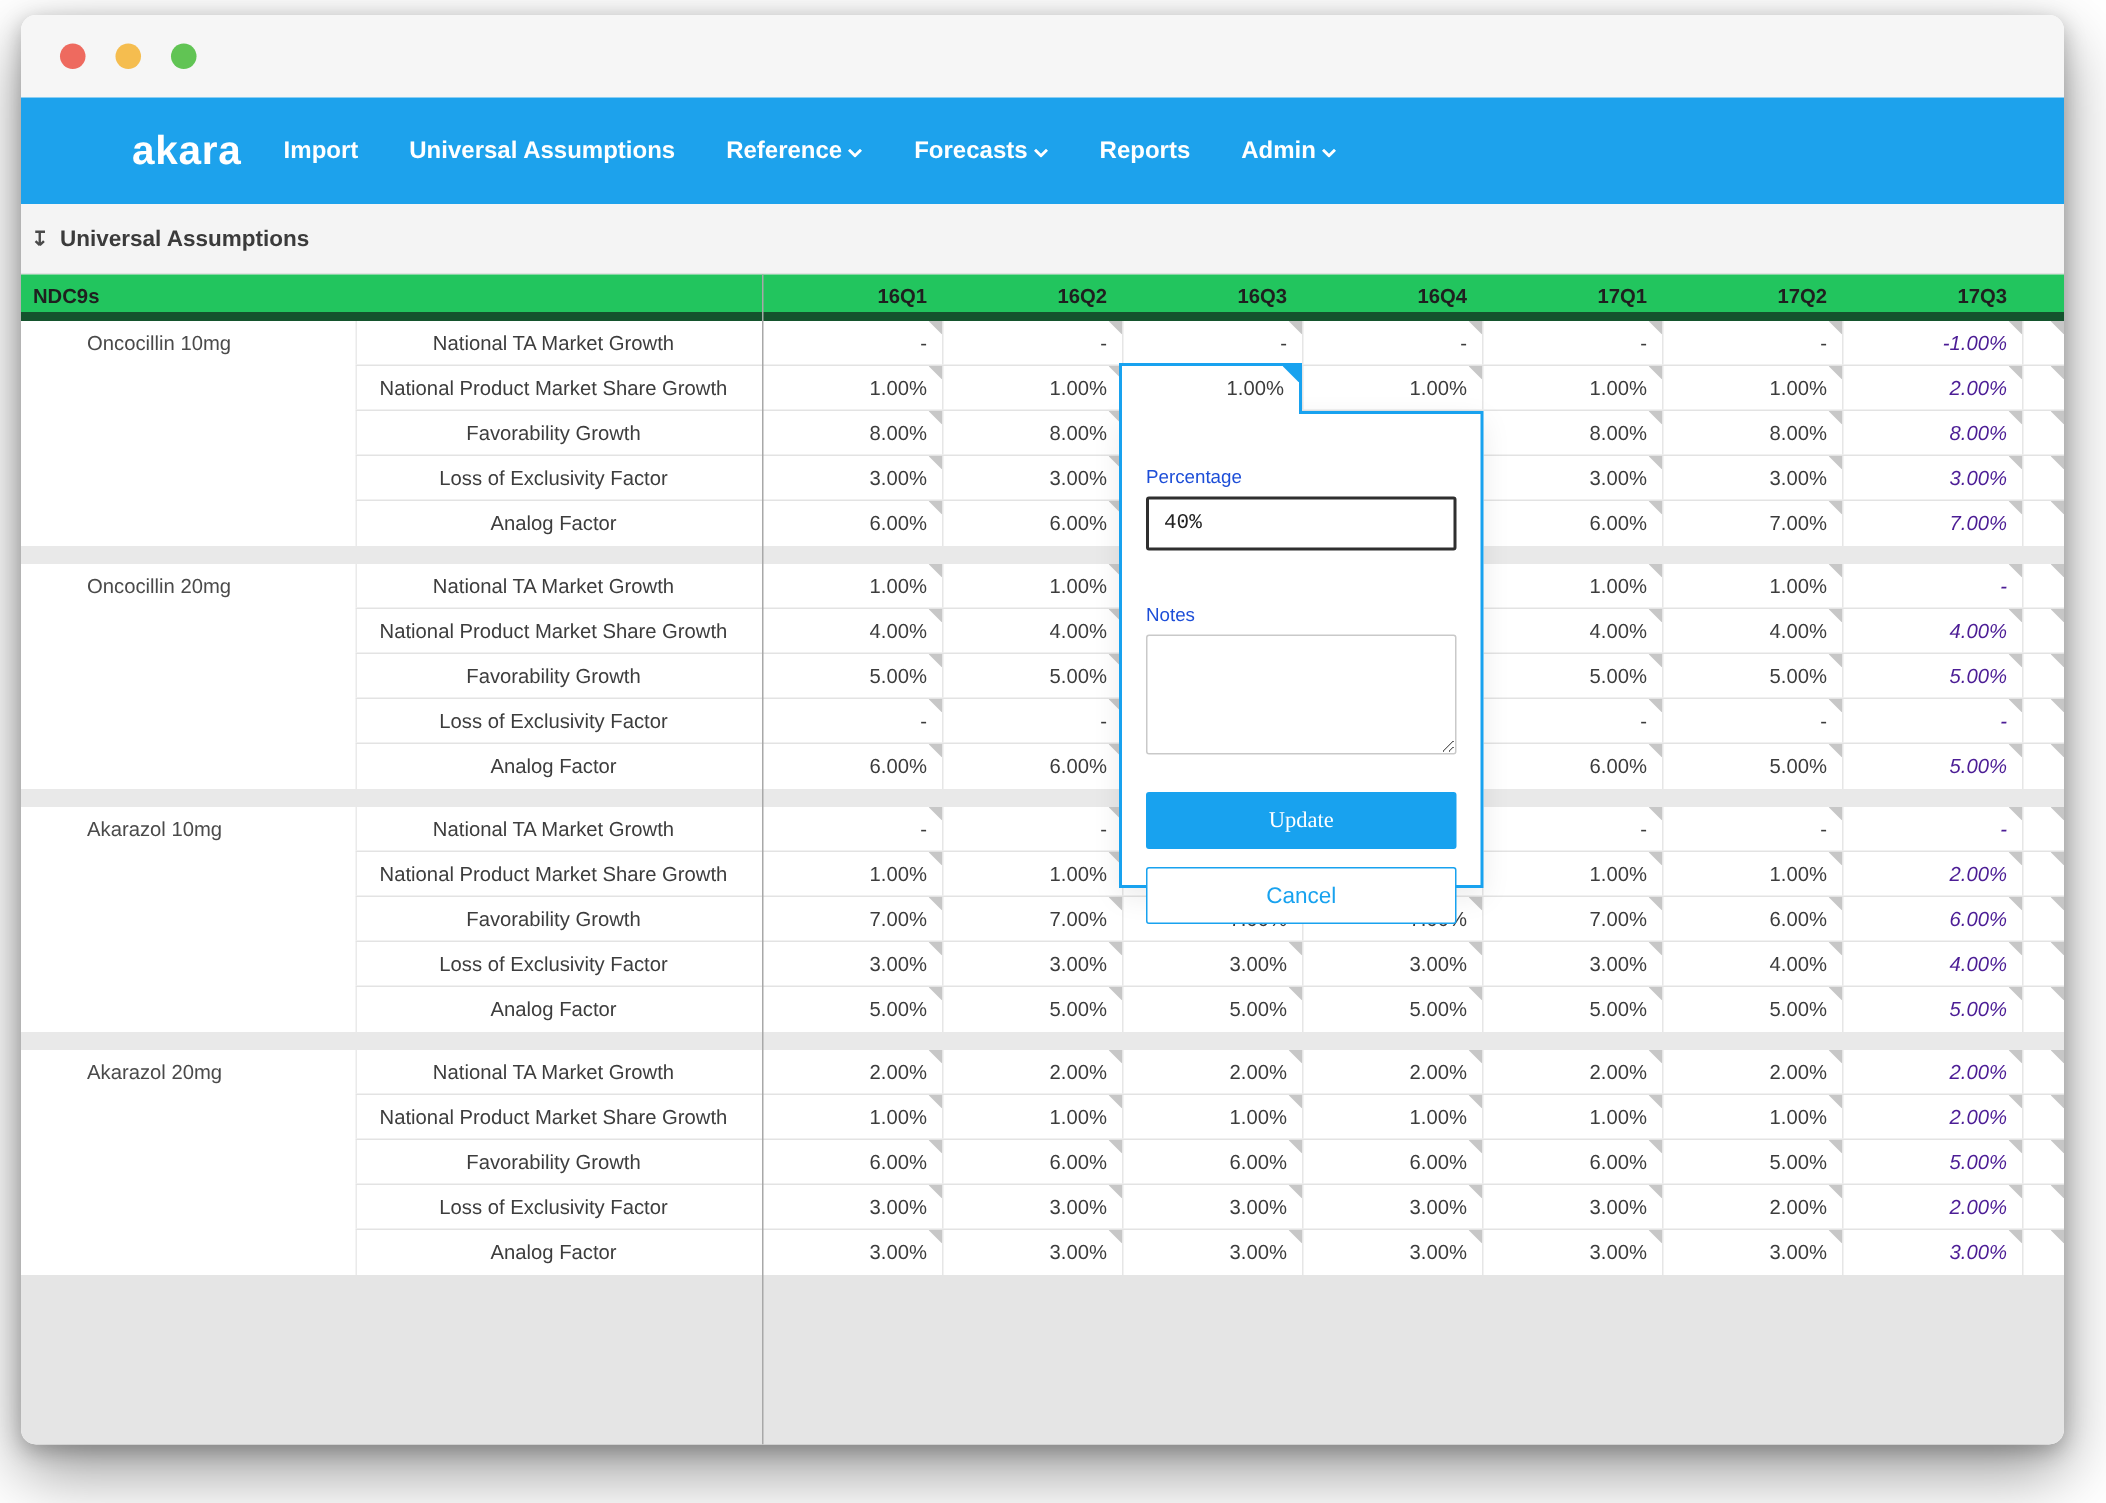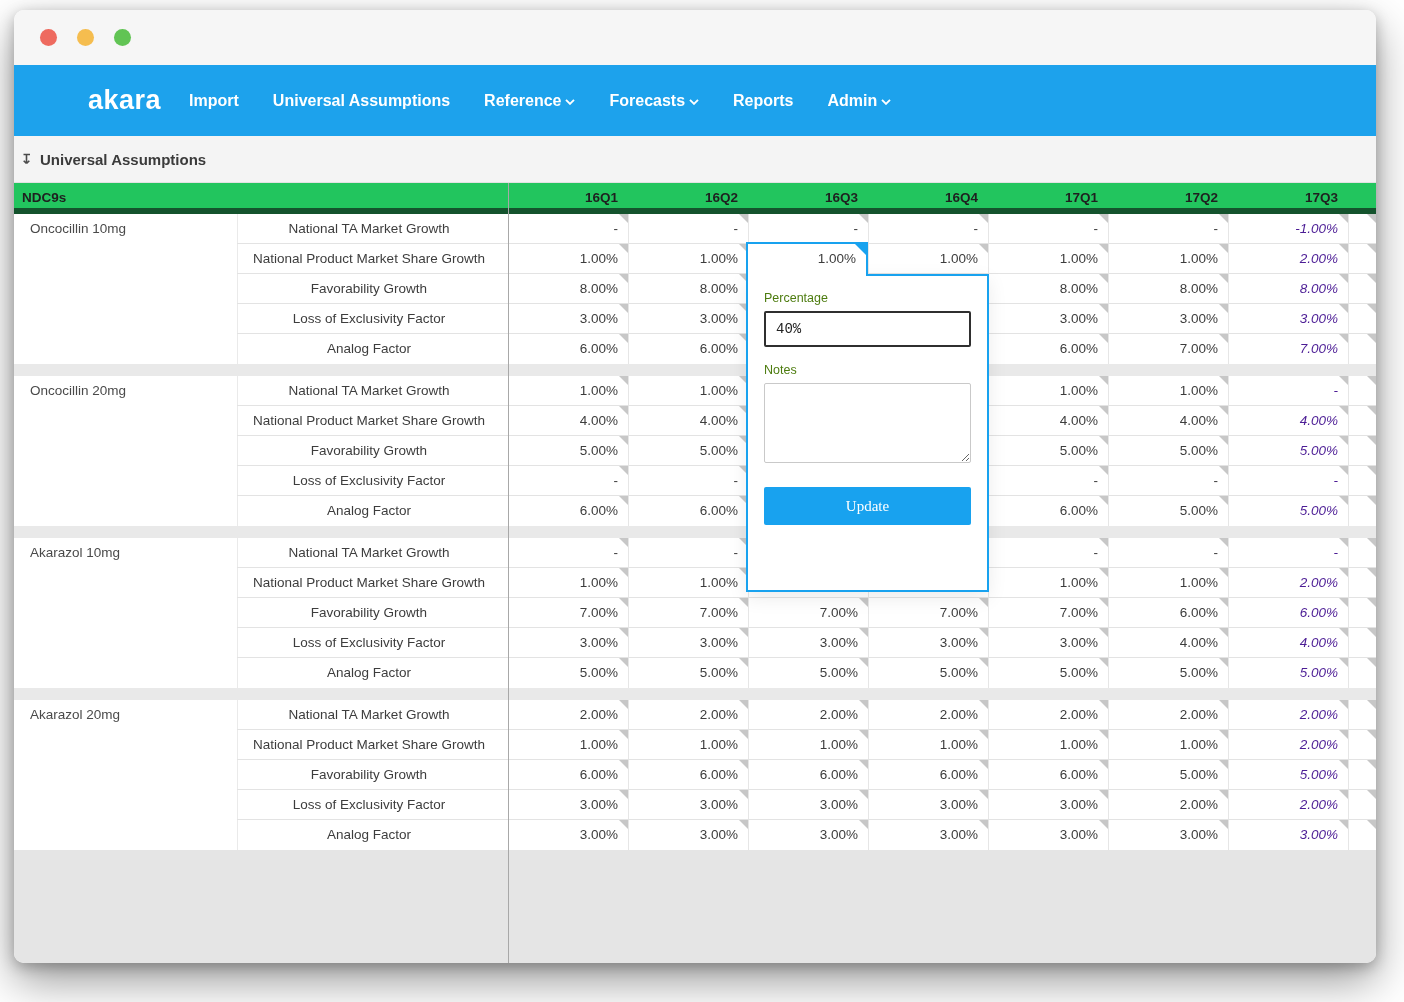--- a/index.html
+++ b/index.html
@@ -27,21 +27,21 @@
   .page-title-bar { height:47px; background:#f4f4f4; display:flex; align-items:center; padding-left:8px; border-bottom:1px solid #e2e2e2; }
   .title-icon { display:inline-flex; margin-right:6px; }
   .page-title { font-size:15px; font-weight:700; color:#3b3b3b; }
 
   
   .thead { display:flex; height:31px; background:#22c55e; border-bottom:6px solid #14532d; }
   .corner-th { width:494px; padding-left:8px; line-height:30px; font-size:13.5px; font-weight:700; color:#1f1f1f; }
   .q-th { width:120px; line-height:30px; text-align:right; padding-right:10px; font-size:13.5px; font-weight:700; color:#1f1f1f; }
   .partial-th { flex:1; }
 
-  .group { display:flex; background:#fff; }
+  .group { display:flex; background:#fff;margin-left:28px; }
   .drug-cell { width:223px; padding-left:16px; line-height:30px; font-size:13.5px; color:#4a4a4a; }
   .rows { flex:1; }
   .row { display:flex; height:30px; border-bottom:1px solid #e3e3e3; }
   .row:last-child { border-bottom:none; }
   .label-cell { width:271px; border-left:1px solid #eaeaea; text-align:center; padding-right:8px; line-height:29px; font-size:13.5px; color:#3d3d3d; }
   .cell { width:120px; position:relative; border-left:1px solid #e6e6e6; line-height:29px; }
   .cell.first { border-left:none; }
   .cell.partial { width:28px; }
   .cell .val { display:block; text-align:right; padding-right:10px; font-size:13.5px; color:#3c3c3c; }
   .cell .val.orange { color:#4c1d95;font-style:italic; }
@@ -58,21 +58,21 @@
   .popup-cell {
     position:absolute; left:732px; top:232px; width:122px; height:34px;
     border:2px solid #18a2ef; border-bottom:none; background:#fff; z-index:12;
   }
   .popup-cell .val { display:block; line-height:30px; text-align:right; padding-right:10px; font-size:13.5px; color:#3c3c3c; }
   .popup-body {
     position:absolute; left:732px; top:264px; width:243px; height:318px;
     border:2px solid #18a2ef; background:#fff; z-index:11; padding:15px 16px;
     box-shadow:0 6px 18px rgba(0,0,0,0.08);
   }
-  .popup-body label { display:block; font-size:12.5px; color:#4d7c0f; margin-bottom:6px; }
+  .popup-body label { display:block; font-size:12.5px; color:#1d4ed8; margin-bottom:6px;margin-top:20px; }
   .pct-input { width:100%; height:36px; border:2px solid #2f2f2f; border-radius:2px; padding:0 10px; font-size:14px; font-family:Liberation Mono, monospace; color:#222; margin-bottom:16px; }
   .notes-ta { width:100%; height:80px; border:1px solid #c9c9c9; border-radius:2px; resize:both; font-family:"Liberation Sans",sans-serif; font-size:13px; padding:6px; color:#333; }
   .btn-update { display:block; width:100%; height:38px; margin-top:20px; background:#18a2ef; color:#fff; border:none; border-radius:2px; font-size:15px; font-family:Liberation Serif, serif; cursor:pointer; }
   .btn-cancel { display:block; width:100%; height:38px; margin-top:12px; background:#fff; color:#18a2ef; border:1px solid #18a2ef; border-radius:2px; font-size:15px; font-family:"Liberation Sans",sans-serif; cursor:pointer; }
 </style>
 </head>
 <body>
 
 <div class="window">
 
@@ -849,15 +849,16 @@
   <div class="popup-cell">
     <span class="val">1.00%</span>
     <i class="corner blue"></i>
   </div>
   <div class="popup-body">
     <label>Percentage</label>
     <input class="pct-input" value="40%" style="">
     <label>Notes</label>
     <textarea class="notes-ta" style=""></textarea>
     <button class="btn-update">Update</button>
+    <button class="btn-cancel">Cancel</button>
   </div>
 
 </div>
 
 </body></html>

